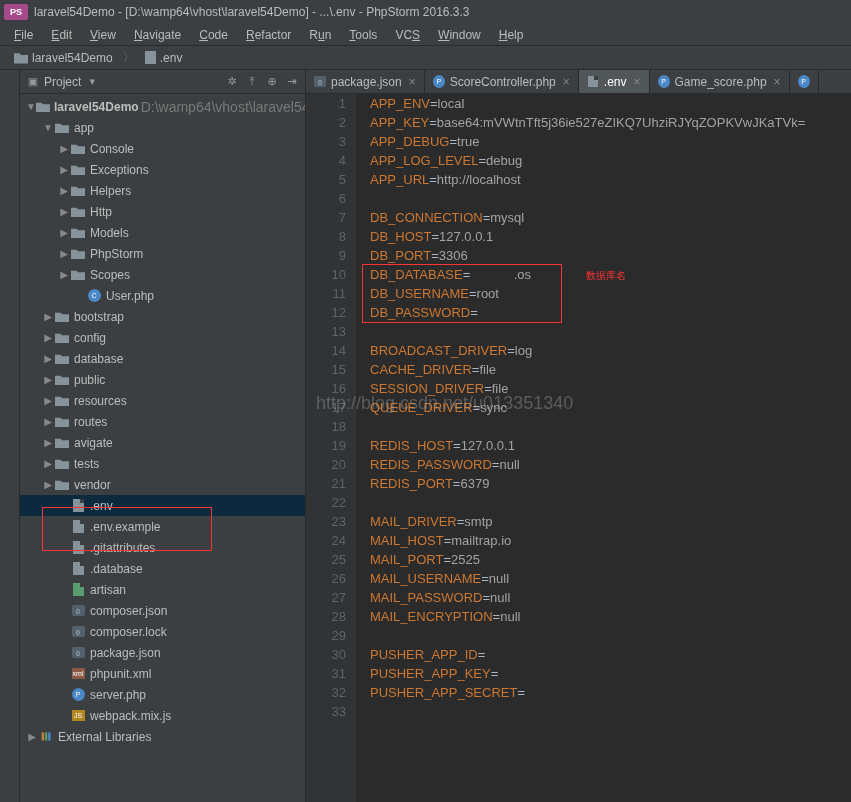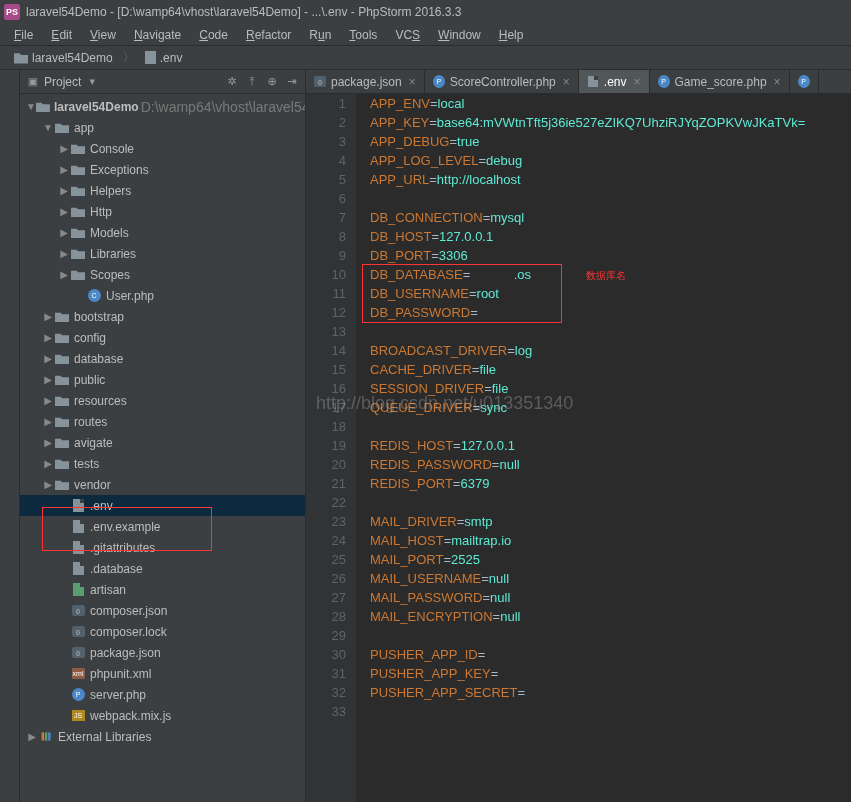--- a/index.html
+++ b/index.html
@@ -1,18 +1,18 @@
 <!DOCTYPE html>
 <html><head>
 <meta charset="utf-8">
 <style>
 * { margin: 0; padding: 0; box-sizing: border-box; font-family: "Segoe UI", Arial, sans-serif; }
 body { background: #2b2b2b; color: #bbb; font-size: 12px; width: 851px; height: 802px; overflow: hidden; }
 .titlebar { height: 24px; background: #3c3f41; color: #bbb; display: flex; align-items: center; padding: 0 4px; font-size: 12px; }
-.titlebar .ps-icon { width: 16px; height: 16px; background: #a64a8a; border-radius: 2px; display: inline-flex; align-items: center; justify-content: center; font-size: 9px; font-weight: bold; color: #fff; margin-right: 6px; }
+.titlebar .ps-icon { width: 24px; height: 16px; background: #a64a8a; border-radius: 2px; display: inline-flex; align-items: center; justify-content: center; font-size: 9px; font-weight: bold; color: #fff; margin-right: 6px; }
 .menubar { height: 22px; background: #3c3f41; display: flex; align-items: center; padding: 0 6px; gap: 2px; border-bottom: 1px solid #2b2b2b; }
 .menubar .menu-item { padding: 2px 8px; color: #bbb; cursor: pointer; }
 .menubar .menu-item u { text-decoration: underline; }
 .navbar { height: 24px; background: #3c3f41; display: flex; align-items: center; padding: 0 8px; gap: 4px; border-bottom: 1px solid #2b2b2b; }
 .navbar .crumb { color: #bbb; display: flex; align-items: center; gap: 4px; padding: 2px 6px; }
 .navbar .crumb .icn { width: 14px; height: 12px; display: inline-block; }
 .folder-icn { background: #87939a; clip-path: polygon(0 15%, 40% 15%, 50% 30%, 100% 30%, 100% 100%, 0 100%); }
 .file-icn-sm { width: 11px; height: 13px; background: #87939a; display: inline-block; position: relative; }
 .main { display: flex; height: calc(100% - 24px - 22px - 24px); }
 .sidebar-tabs { width: 20px; background: #3c3f41; border-right: 1px solid #2b2b2b; }
@@ -46,21 +46,21 @@
 .tab.active { background: #515658; color: #fff; }
 .tab .close { color: #888; font-size: 12px; margin-left: 2px; }
 .tab .icn-t { width: 12px; height: 12px; display: inline-flex; align-items: center; justify-content: center; }
 .editor-body { flex: 1; display: flex; overflow: hidden; position: relative; font-family: Consolas, "Courier New", monospace; font-size: 13px; line-height: 19px; }
 .gutter { width: 50px; background: #313335; color: #606366; text-align: right; padding: 0 10px 0 0; user-select: none; }
 .gutter div { height: 19px; }
 .code { flex: 1; padding-left: 14px; position: relative; color: #a9b7c6; }
 .code .line { height: 19px; white-space: pre; }
 .key { color: #cc7832; }
 .eq { color: #a9b7c6; }
-.val { color: #5eead4; }
+.val { color: #a3a3a3; }
 .redbox { position: absolute; border: 1px solid #ff3333; }
 .anno { position: absolute; color: #ff3333; font-family: "SimSun","Microsoft YaHei",sans-serif; font-size: 10px; }
 .watermark { position: absolute; color: rgba(180,180,180,0.35); font-size: 18px; font-family: Arial; pointer-events: none; }
 </style>
 </head>
 <body>
 
 <div class="titlebar">
   <span class="ps-icon">PS</span>
   <span>laravel54Demo - [D:\wamp64\vhost\laravel54Demo] - ...\.env - PhpStorm 2016.3.3</span>
@@ -167,21 +167,21 @@
               <span class="folder-dark"></span>
             </span>
             <span class="label">Models</span>
           </div>
           <div class="tree-row">
             <span class="indent" style="width:32px"></span>
             <span class="arrow">▶</span>
             <span class="icn">
               <span class="folder-dark"></span>
             </span>
-            <span class="label">Libraries</span>
+            <span class="label">PhpStorm</span>
           </div>
           <div class="tree-row">
             <span class="indent" style="width:32px"></span>
             <span class="arrow">▶</span>
             <span class="icn">
               <span class="folder-dark"></span>
             </span>
             <span class="label">Scopes</span>
           </div>
         </div>

